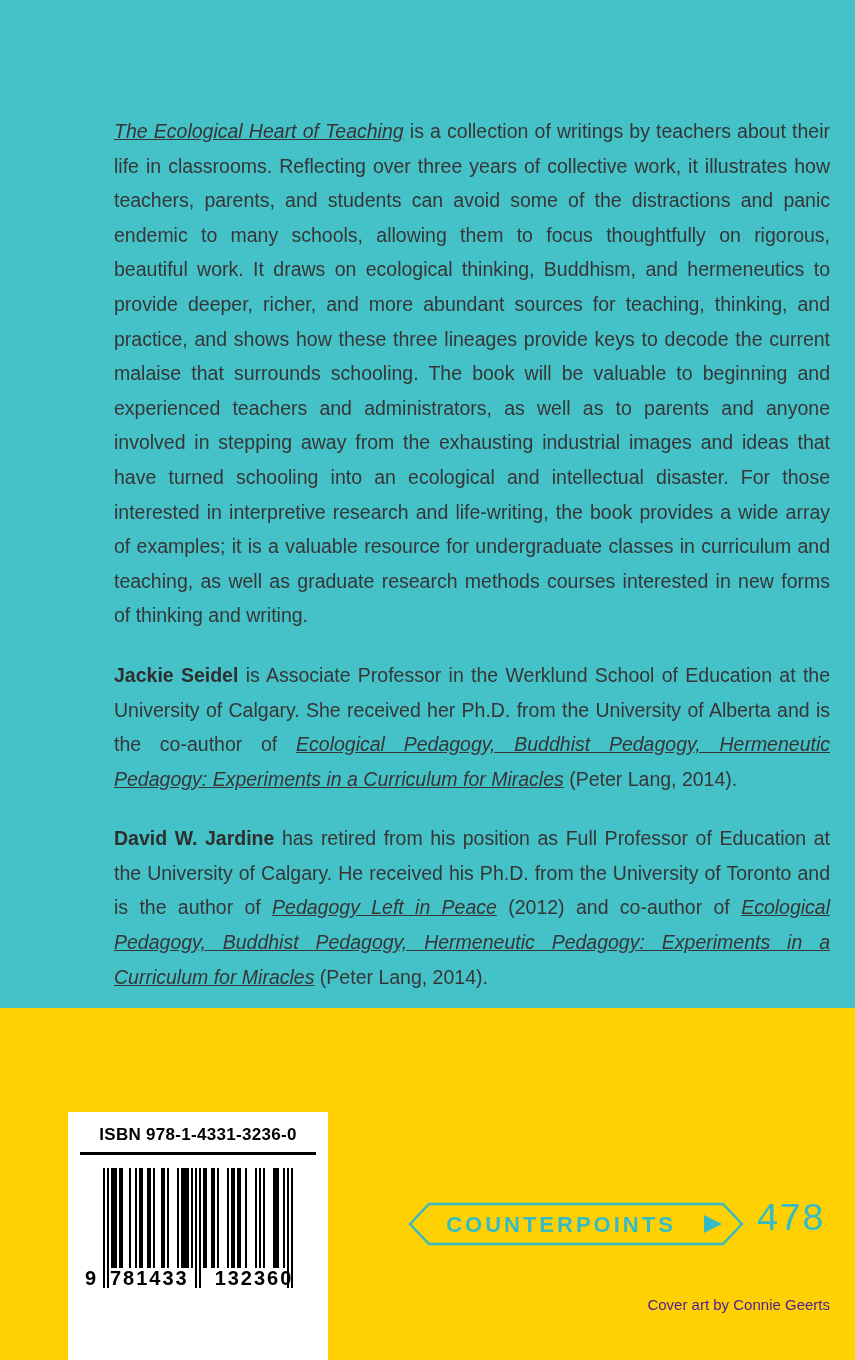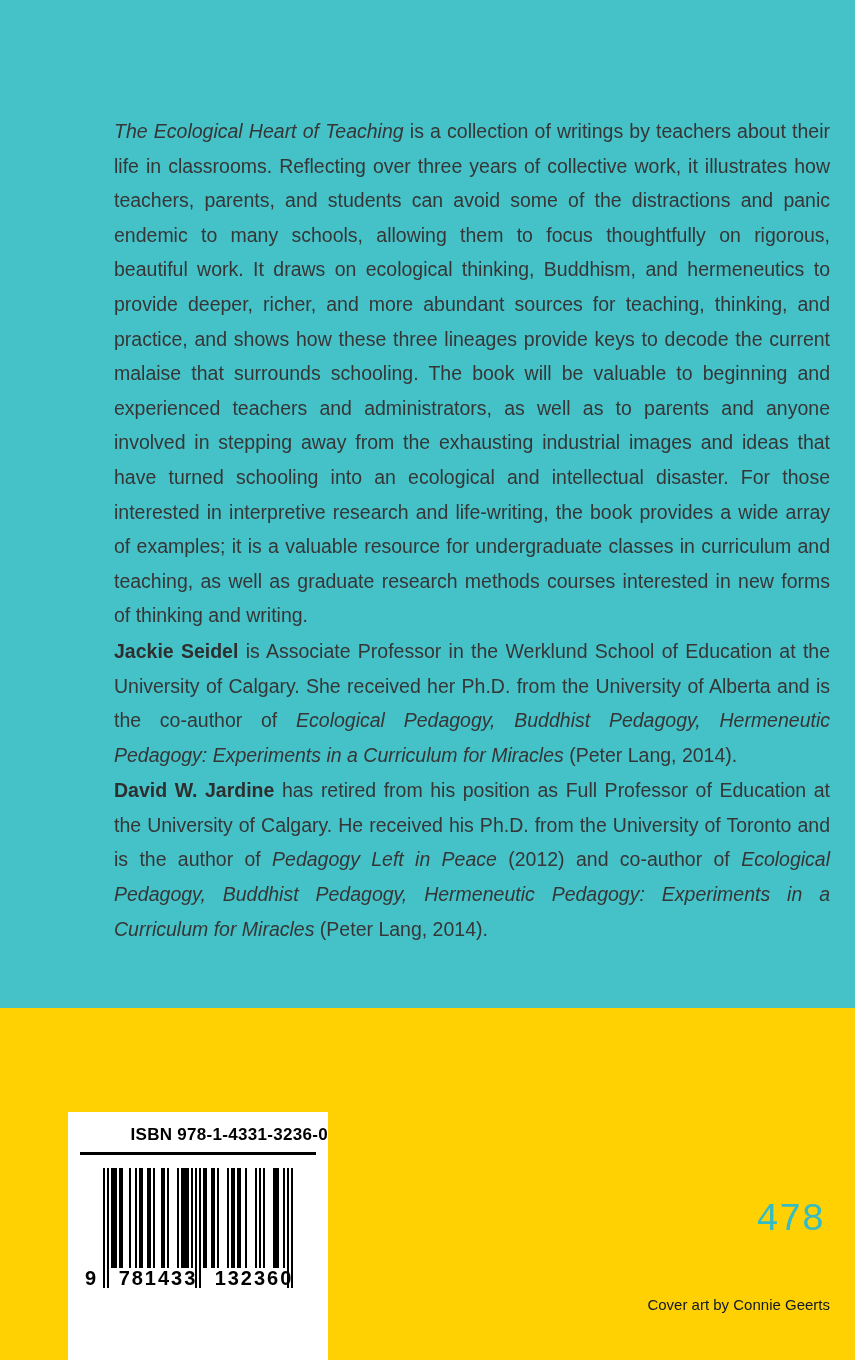--- a/index.html
+++ b/index.html
@@ -5,50 +5,50 @@
   * { margin:0; padding:0; box-sizing:border-box; }
   html,body { width:855px; height:1360px; background:#fff; }
   body { font-family:"Liberation Sans", sans-serif; }
 
   .cover { position:relative; width:855px; height:1360px; background:#45c1c8; overflow:hidden; }
 
   .text-block {
     position:absolute; left:114px; top:114px; width:716px;
     color:#363636; font-size:19.5px; line-height:34.6px; text-align:justify;
   }
-  .text-block p + p { margin-top:1px; }
-  .it { font-style:italic; }
+  .text-block p + p { margin-top:25px; }
+  .it { font-style:italic;text-decoration:underline; }
   .bd { font-weight:bold; color:#2e2e2e; }
 
   .yellow-band { position:absolute; left:0; top:1008px; width:855px; height:352px; background:#ffd103; }
 
   .isbn-box {
     position:absolute; left:68px; top:1112px; width:260px; height:248px;
     background:#ffffff; padding-top:13px;
   }
-  .isbn-label { text-align:right; font-weight:bold; font-size:17px; color:#000; letter-spacing:0.3px; }
+  .isbn-label { text-align:center; font-weight:bold; font-size:17px; color:#000; letter-spacing:0.3px; }
   .isbn-rule { height:3px; background:#000; margin:7px 12px 13px; }
 
   .barcode { position:relative; width:190px; margin:0 auto; }
   .bars { display:flex; align-items:flex-start; height:120px; }
   .bar { width:2px; height:100px; flex:0 0 2px; }
   .ink { background:#000; }
   .guard { height:120px; }
   .bc-digit { position:absolute; top:99px; font-size:20px; font-weight:bold; color:#000; }
   .bc-9  { left:-18px; }
-  .bc-g1 { left:7px;  width:96px; text-align:center; letter-spacing:2px; }
+  .bc-g1 { left:7px;  width:96px; text-align:left; letter-spacing:2px; }
   .bc-g2 { left:99px; width:104px; text-align:center; letter-spacing:2px; }
 
   .cp-logo { position:absolute; left:406px; top:1200px; width:340px; height:48px; }
   .series-number {
     position:absolute; left:756px; top:1198px;
     font-family:Liberation Mono, monospace; font-size:38px; color:#35bcc3;
   }
   .website { position:absolute; right:25px; top:1264px; font-size:22px; color:#8c8c8c; }
-  .credit  { position:absolute; right:25px; top:1296px; font-size:15px; color:#0f172a; }
+  .credit  { position:absolute; right:25px; top:1296px; font-size:15px; color:#4c1d95; }
 </style>
 </head>
 <body>
 
 <div class="cover">
 
   <div class="text-block">
     <p><span class="it">The Ecological Heart of Teaching</span><span> is a collection of writings by teachers about their life in classrooms. Reflecting over three years of collective work, it illustrates how teachers, parents, and students can avoid some of the distractions and panic endemic to many schools, allowing them to focus thoughtfully on rigorous, beautiful work. It draws on ecological thinking, Buddhism, and hermeneutics to provide deeper, richer, and more abundant sources for teaching, thinking, and practice, and shows how these three lineages provide keys to decode the current malaise that surrounds schooling. The book will be valuable to beginning and experienced teachers and administrators, as well as to parents and anyone involved in stepping away from the exhausting industrial images and ideas that have turned schooling into an ecological and intellectual disaster. For those interested in interpretive research and life-writing, the book provides a wide array of examples; it is a valuable resource for undergraduate classes in curriculum and teaching, as well as graduate research methods courses interested in new forms of thinking and writing.</span></p>
     <p><span class="bd">Jackie Seidel</span><span> is Associate Professor in the Werklund School of Education at the University of Calgary. She received her Ph.D. from the University of Alberta and is the co-author of </span><span class="it">Ecological Pedagogy, Buddhist Pedagogy, Hermeneutic Pedagogy: Experiments in a Curriculum for Miracles</span><span> (Peter Lang, 2014).</span></p>
     <p><span class="bd">David W. Jardine</span><span> has retired from his position as Full Professor of Education at the University of Calgary. He received his Ph.D. from the University of Toronto and is the author of </span><span class="it">Pedagogy Left in Peace</span><span> (2012) and co-author of </span><span class="it">Ecological Pedagogy, Buddhist Pedagogy, Hermeneutic Pedagogy: Experiments in a Curriculum for Miracles</span><span> (Peter Lang, 2014).</span></p>
@@ -156,18 +156,25 @@
           <span class="bar ink guard"></span>
           <span class="bar guard"></span>
           <span class="bar ink guard"></span>
         </div>
       <span class="bc-digit bc-9">9</span>
       <span class="bc-digit bc-g1">781433</span>
       <span class="bc-digit bc-g2">132360</span>
     </div>
   </div>
 
+  <div class="cp-logo">
+    <svg viewBox="0 0 340 48" width="340" height="48">
+      <polygon points="4,24 23,4 317,4 336,24 317,44 23,44" fill="none" stroke="#35bcc3" stroke-width="2.5"></polygon>
+      <text x="155" y="32" text-anchor="middle" font-family="Liberation Sans, sans-serif" font-size="22" font-weight="bold" letter-spacing="3" fill="#35bcc3">COUNTERPOINTS</text>
+      <polygon points="298,15 316,24 298,33" fill="#35bcc3"></polygon>
+    </svg>
+  </div>
 
   <div class="series-number">478</div>
 
   <div class="credit">Cover art by Connie Geerts</div>
 
 </div>
 
 </body></html>

